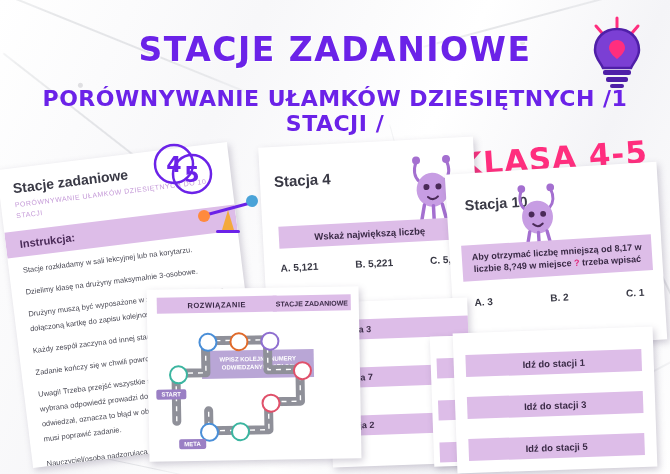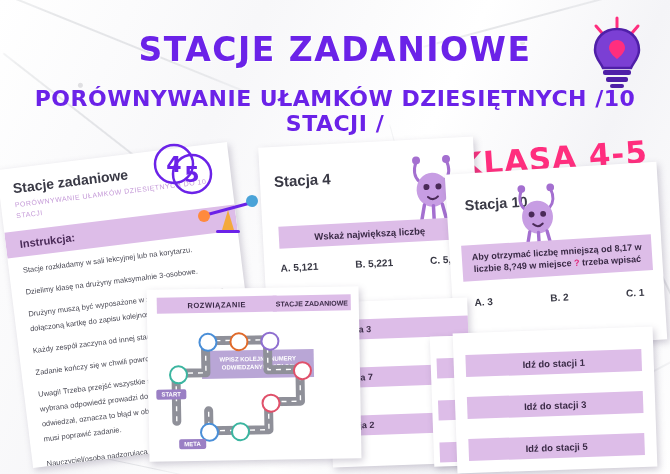--- a/index.html
+++ b/index.html
@@ -131,21 +131,21 @@
     </g>
     <path d="M33 13 C20 13 11 22 11 34 C11 42 17 47 19 52 L47 52 C49 47 55 42 55 34 C55 22 46 13 33 13 Z" fill="#7b3fd4" stroke="#4f1fa8" stroke-width="2.5"></path>
     <path d="M33 24 c-5 0 -8 4 -8 8 c0 5 8 11 8 11 c0 0 8 -6 8 -11 c0 -4 -3 -8 -8 -8 z" fill="#ff2e7e"></path>
     <rect x="19" y="54" width="28" height="5" rx="2" fill="#4f1fa8"></rect>
     <rect x="22" y="61" width="22" height="5" rx="2" fill="#4f1fa8"></rect>
     <rect x="26" y="68" width="14" height="4" rx="2" fill="#4f1fa8"></rect>
   </svg>
 </div>
 
 <div class="title">STACJE ZADANIOWE</div>
-<div class="subtitle">PORÓWNYWANIE UŁAMKÓW DZIESIĘTNYCH /10 STACJI /</div>
+<div class="subtitle">PORÓWNYWANIE UŁAMKÓW DZIESIĘTNYCH /1 STACJI /</div>
 <div class="klasa">KLASA 4-5</div>
 
 <div class="card c-left">
   <div class="hd">
     <h3>Stacje zadaniowe</h3>
     <p>PORÓWNYWANIE UŁAMKÓW DZIESIĘTNYCH
 DO 10 STACJI</p>
   </div>
   <div class="band">
     <span>Instrukcja:</span>

